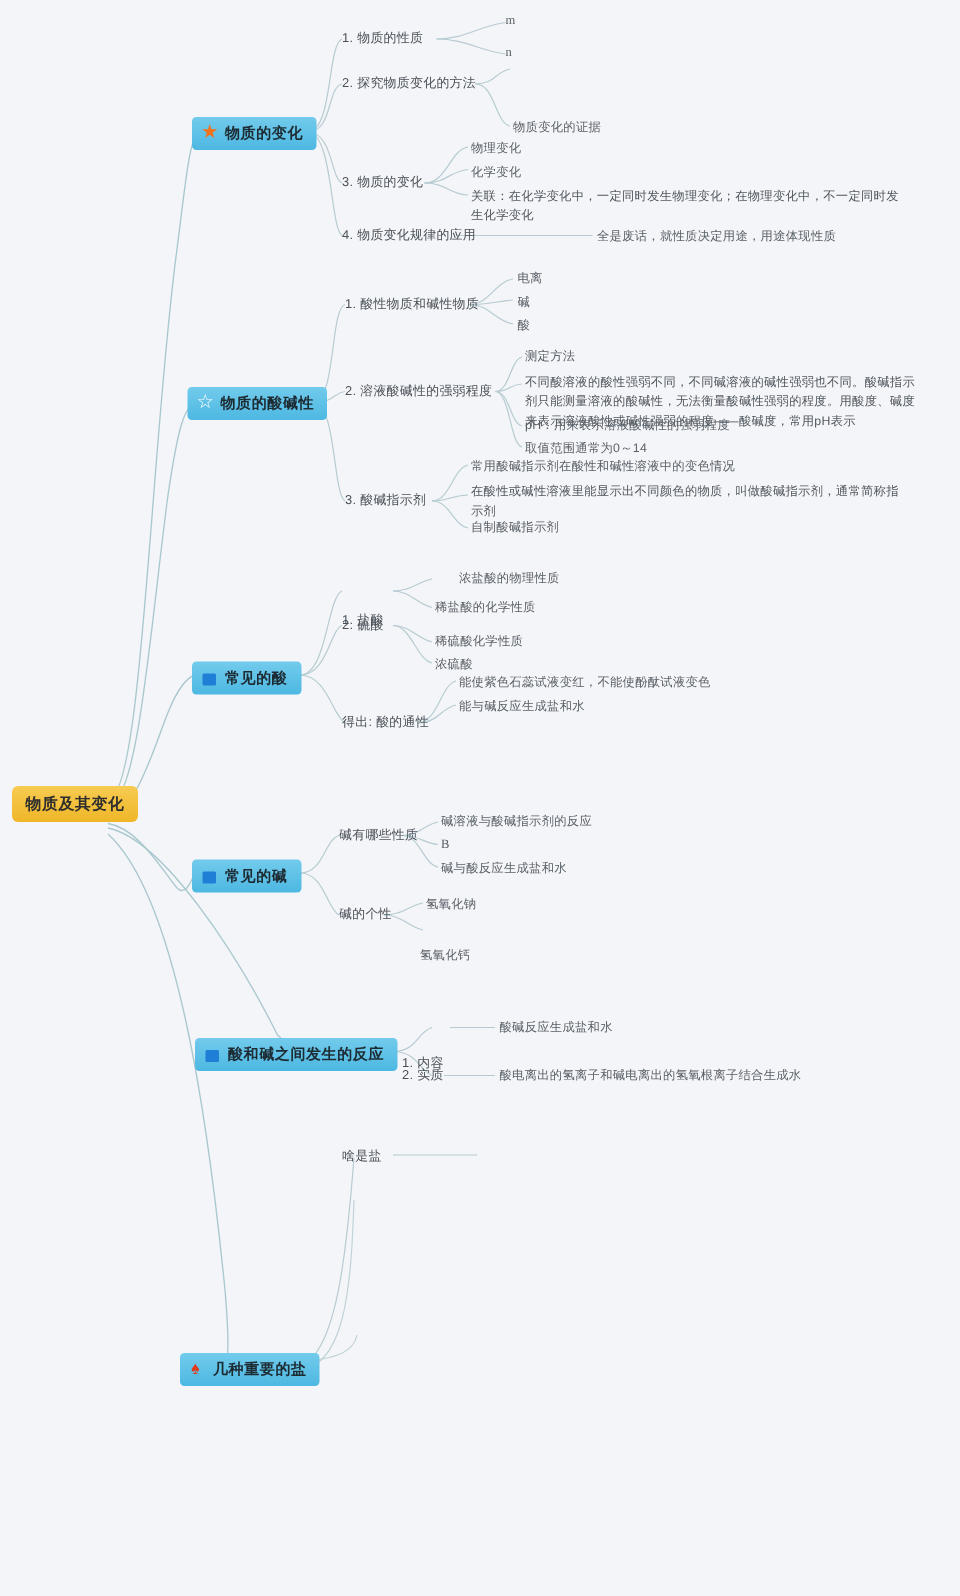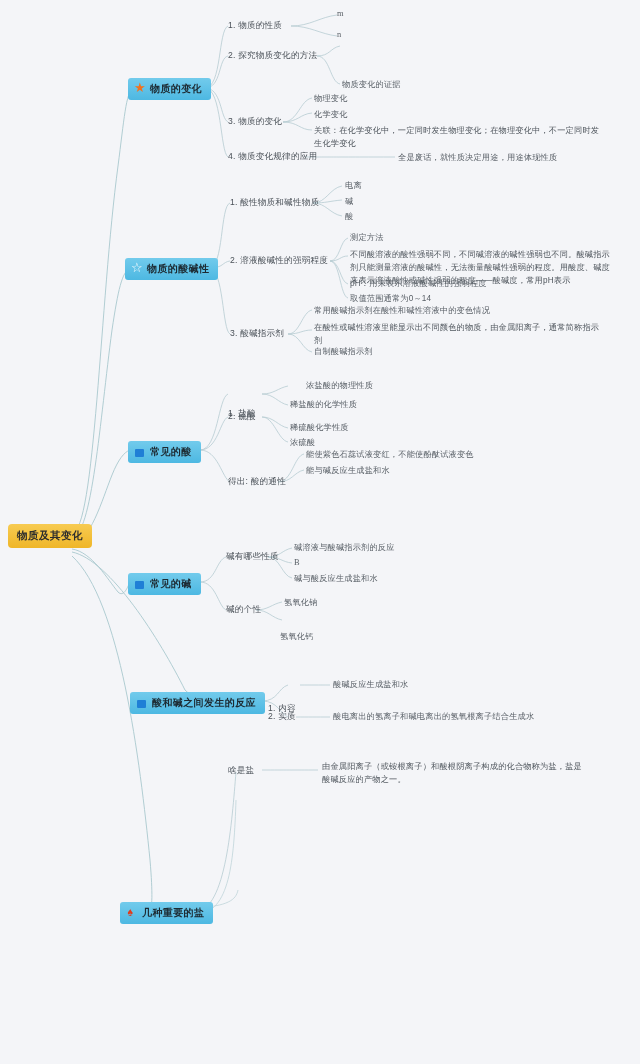--- a/index.html
+++ b/index.html
@@ -208,21 +208,21 @@
   <div class="t3" style="left:345px; top:211px;">酸</div>
 
   <div class="t2" style="left:230px; top:255px;">2. 溶液酸碱性的强弱程度</div>
   <div class="t3" style="left:350px; top:232px;">测定方法</div>
   <div class="t3 para" style="left:350px; top:248px; width:266px;">不同酸溶液的酸性强弱不同，不同碱溶液的碱性强弱也不同。酸碱指示剂只能测量溶液的酸碱性，无法衡量酸碱性强弱的程度。用酸度、碱度来表示溶液酸性或碱性强弱的程度——酸碱度，常用pH表示</div>
   <div class="t3" style="left:350px; top:278px;">pH：用来表示溶液酸碱性的强弱程度</div>
   <div class="t3" style="left:350px; top:293px;">取值范围通常为0～14</div>
 
   <div class="t2" style="left:230px; top:328px;">3. 酸碱指示剂</div>
   <div class="t3" style="left:314px; top:305px;">常用酸碱指示剂在酸性和碱性溶液中的变色情况</div>
-  <div class="t3 para" style="left:314px; top:321px; width:290px;">在酸性或碱性溶液里能显示出不同颜色的物质，由金属阳离子，通常简称指示剂</div>
+  <div class="t3 para" style="left:314px; top:321px; width:290px;">在酸性或碱性溶液里能显示出不同颜色的物质，叫做酸碱指示剂，通常简称指示剂</div>
   <div class="t3" style="left:314px; top:346px;">自制酸碱指示剂</div>
 
   <div class="branch" style="left:128px; top:441px;">
     <span class="bico ico-square"></span>
     <span>常见的酸</span>
   </div>
 
   <div class="t2" style="left:228px; top:408px;">1. 盐酸</div>
   <div class="t3" style="left:306px; top:380px;">浓盐酸的物理性质</div>
   <div class="t3" style="left:290px; top:399px;">稀盐酸的化学性质</div>
@@ -259,15 +259,14 @@
 
   <div class="t2" style="left:268px; top:711px;">2. 实质</div>
   <div class="t3" style="left:333px; top:711px;">酸电离出的氢离子和碱电离出的氢氧根离子结合生成水</div>
 
   <div class="branch" style="left:120px; top:902px;">
     <span class="bico ico-fire-fallback"></span>
     <span>几种重要的盐</span>
   </div>
 
   <div class="t2" style="left:228px; top:765px;">啥是盐</div>
-  <div class="t3 para" style="left:322px; top:760px; width:268px;">由金属阳离子（或铵根离子）和酸根阴离子构成的化合物称为盐，盐是酸碱反应的产物之一。</div>
 
 </div>
 
 </body></html>

